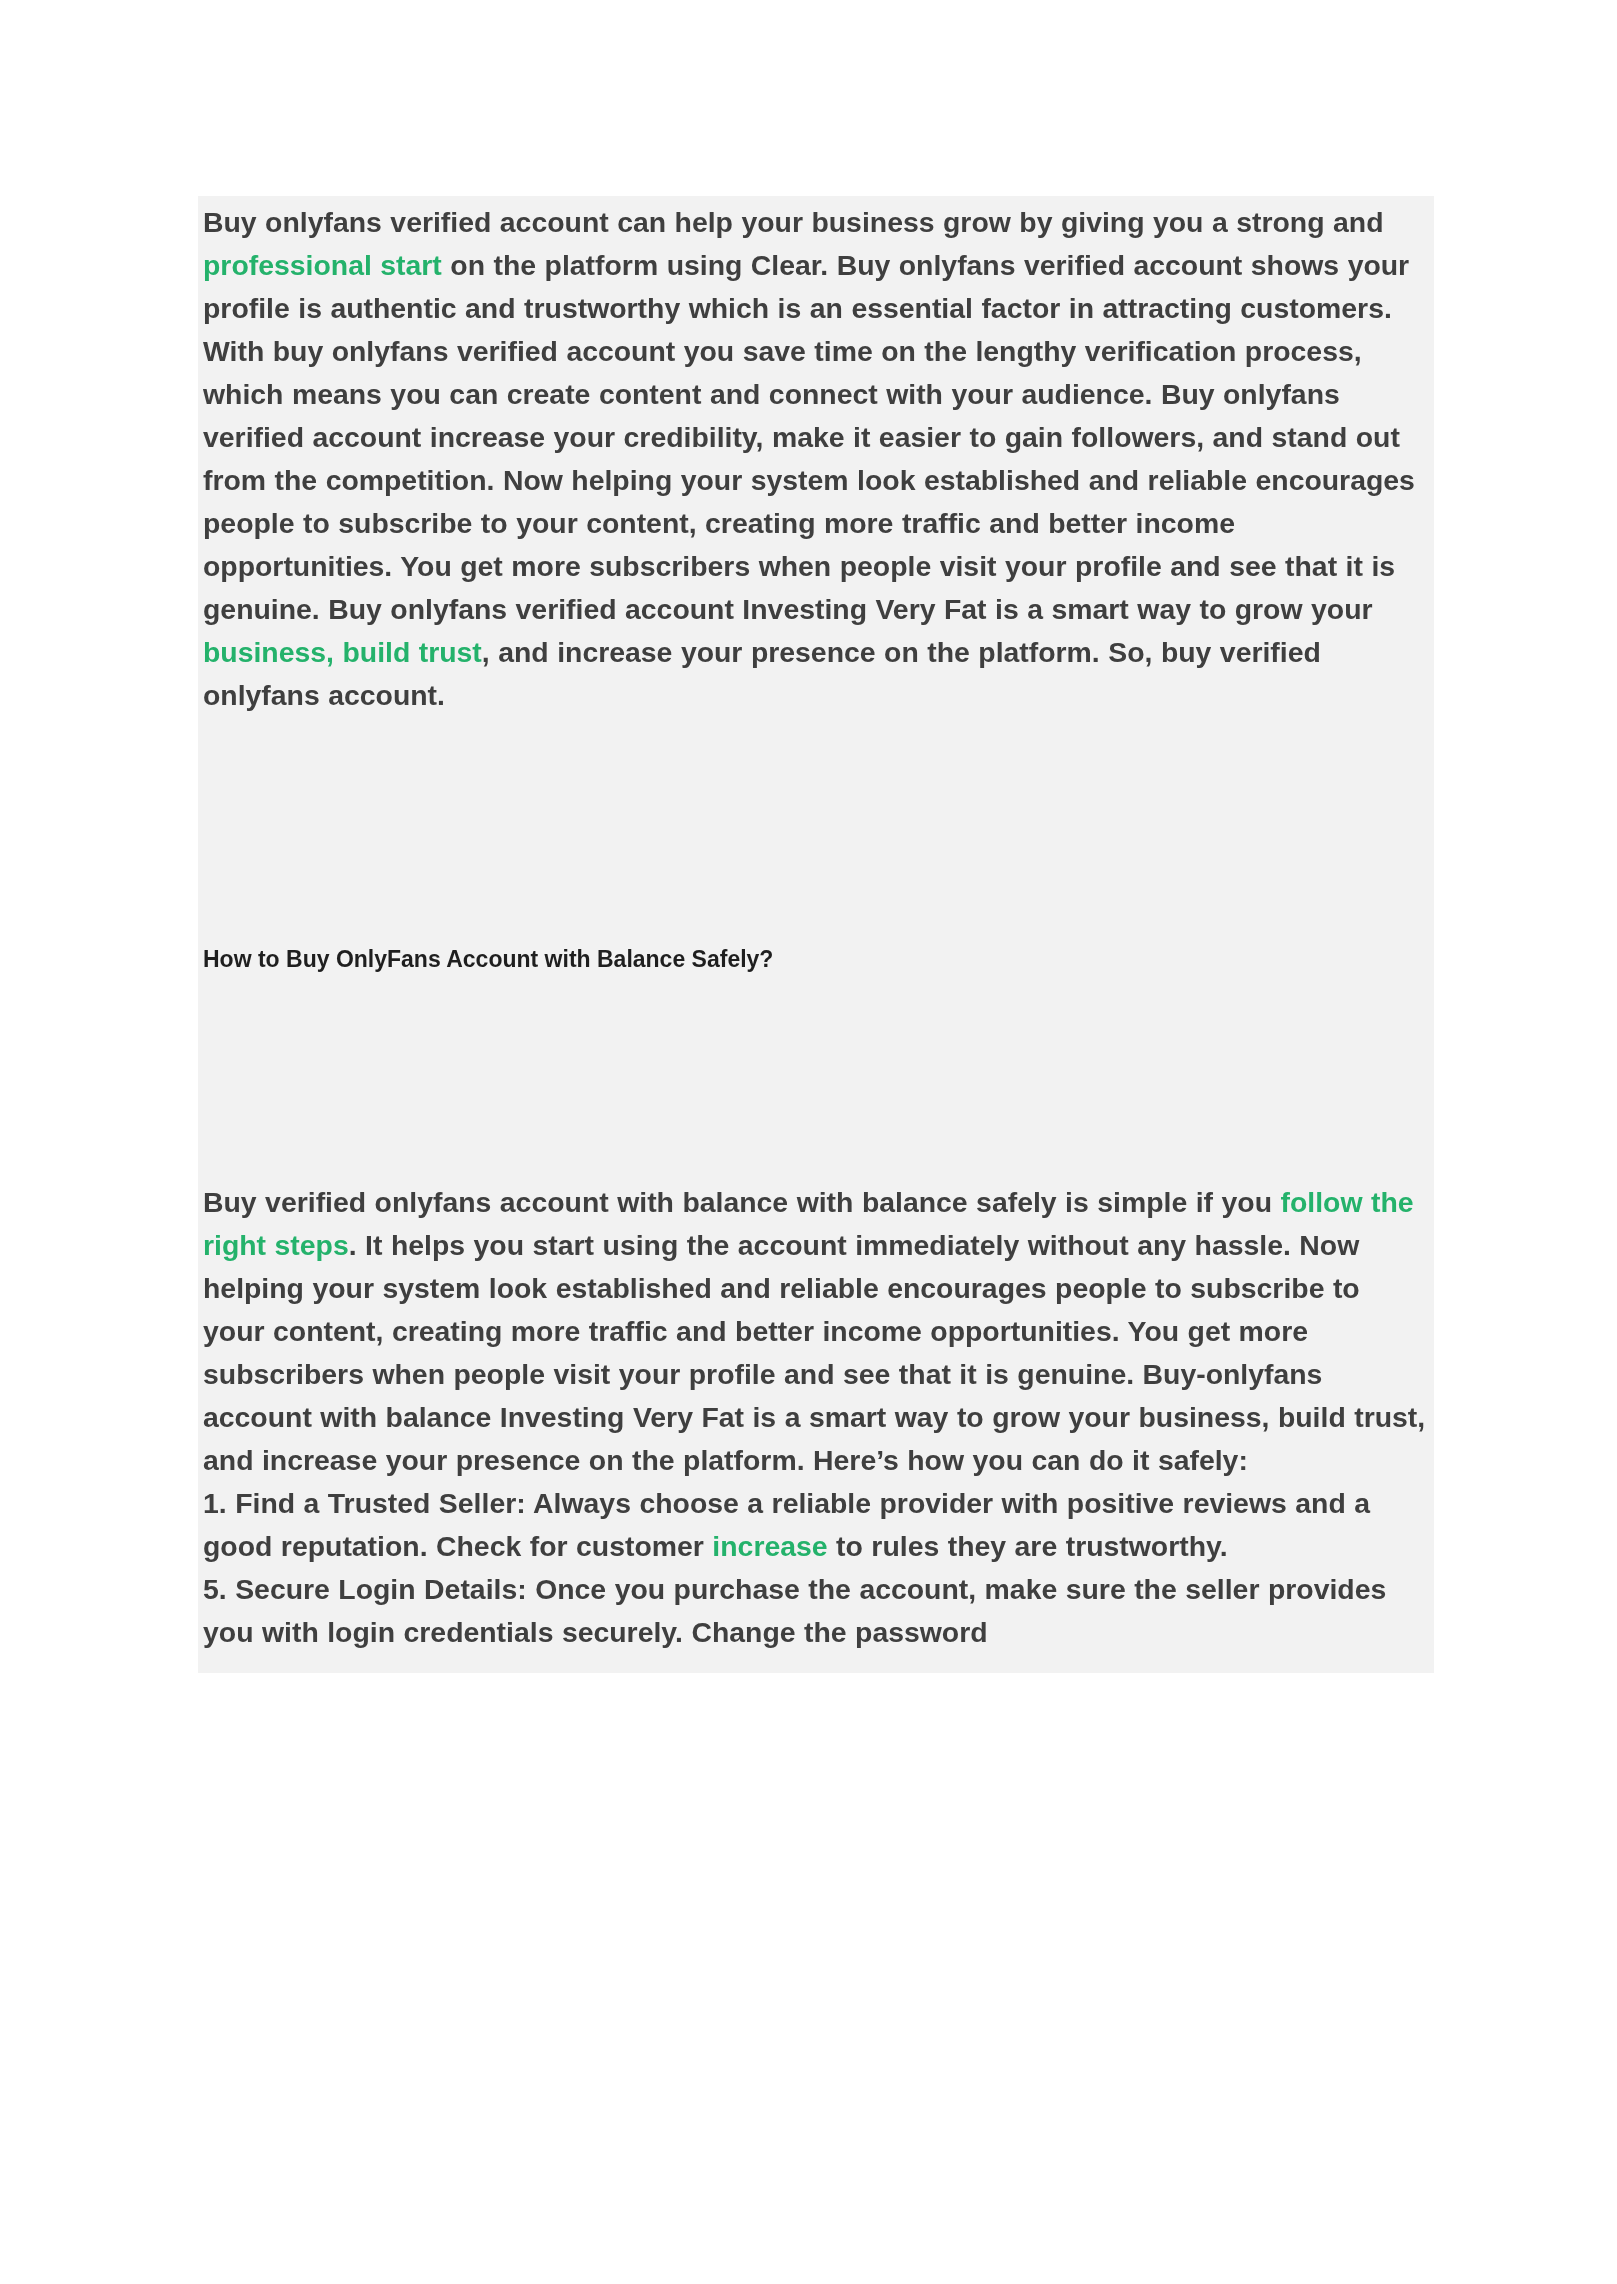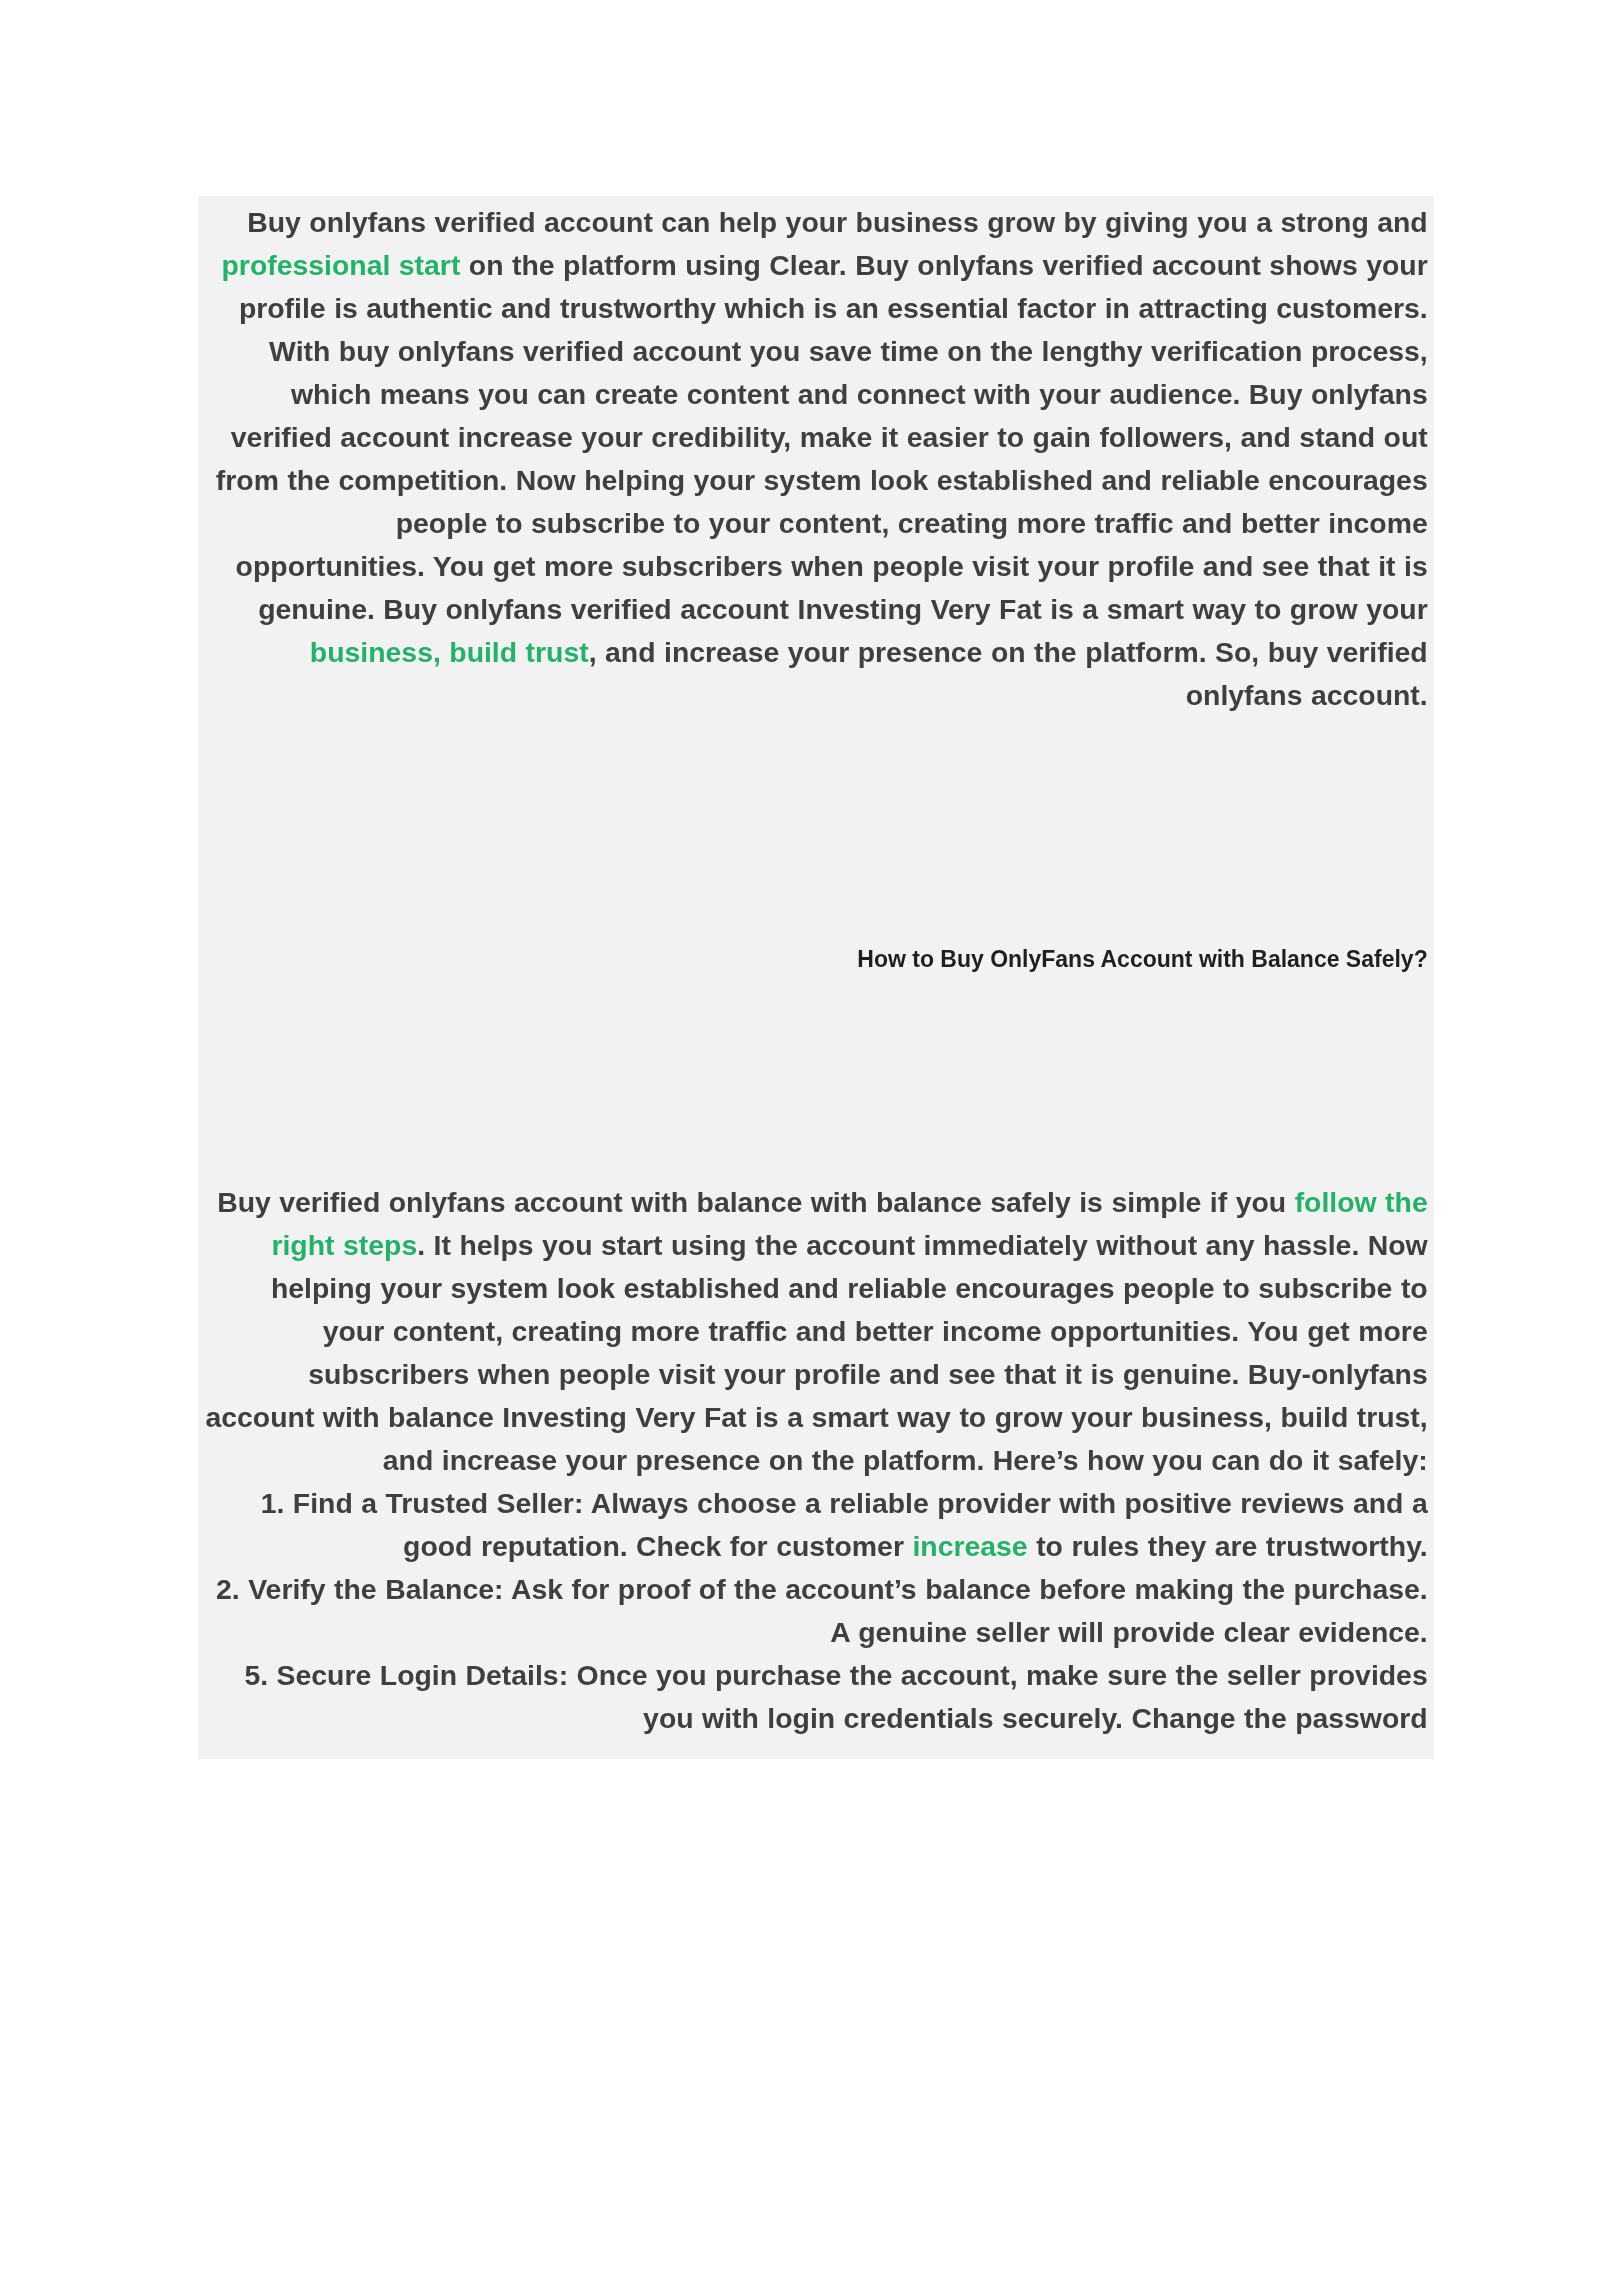--- a/index.html
+++ b/index.html
@@ -10,21 +10,20 @@
     --accent-green:#24b26b;
   }
   html,body{margin:0;padding:0;background:var(--page-bg);}
   .page{
     position:relative;
     width:1617px;
     height:2284px;
     background:var(--page-bg);
     overflow:hidden;
     font-family:"Liberation Sans","DejaVu Sans",sans-serif;
-    text-align:right;
   }
   .content{
     position:absolute;
     left:198px;
     top:196px;
     width:1236px;
     box-sizing:border-box;
     padding:5px 6.3px 19px 5px;
     background:var(--content-bg);
   }
@@ -54,17 +53,16 @@
 <body>
 
 <div class="page">
   <div class="content">
       <p><span>Buy onlyfans verified account can help your business grow by giving you a strong and </span><span class="green">professional start</span><span> on the platform using Clear. Buy onlyfans verified account shows your profile is authentic and trustworthy which is an essential factor in attracting customers. With buy onlyfans verified account you save time on the lengthy verification process, which means you can create content and connect with your audience. Buy onlyfans verified account increase your credibility, make it easier to gain followers, and stand out from the competition. Now helping your system look established and reliable encourages people to subscribe to your content, creating more traffic and better income opportunities. You get more subscribers when people visit your profile and see that it is genuine. Buy onlyfans verified account Investing Very Fat is a smart way to grow your </span><span class="green">business, build trust</span><span>, and increase your presence on the platform. So, buy verified onlyfans account.</span></p>
       <div class="spacer" style="height: 221px;"></div>
       <h2>How to Buy OnlyFans Account with Balance Safely?</h2>
       <div class="spacer" style="height: 200px;"></div>
       <p><span>Buy verified onlyfans account with balance with balance safely is simple if you </span><span class="green">follow the right steps</span><span>. It helps you start using the account immediately without any hassle. Now helping your system look established and reliable encourages people to subscribe to your content, creating more traffic and better income opportunities. You get more subscribers when people visit your profile and see that it is genuine. Buy-onlyfans account with balance Investing Very Fat is a smart way to grow your business, build trust, and increase your presence on the platform. Here’s how you can do it safely:</span></p>
       <p><span>1. Find a Trusted Seller: Always choose a reliable provider with positive reviews and a good reputation. Check for customer </span><span class="green">increase</span><span> to rules they are trustworthy.</span></p>
-      <p><span>2. Verify the Balance: Ask for proof of the account’s balance before making the purchase. A genuine seller will provide clear evidence.</span></p>
       <p><span>5. Secure Login Details: Once you purchase the account, make sure the seller provides you with login credentials securely. Change the password</span></p>
     </div>
 </div>
 
 
 </body></html>

